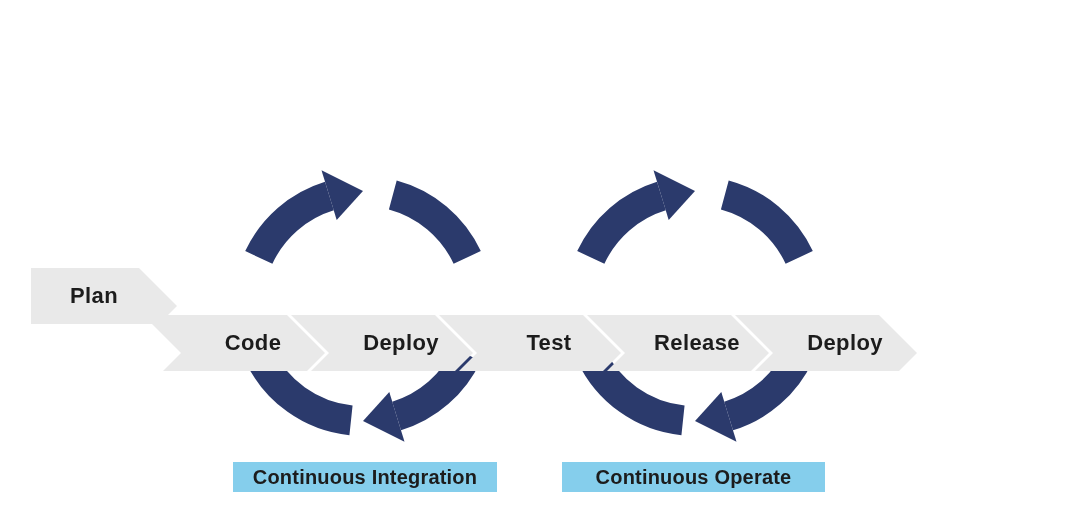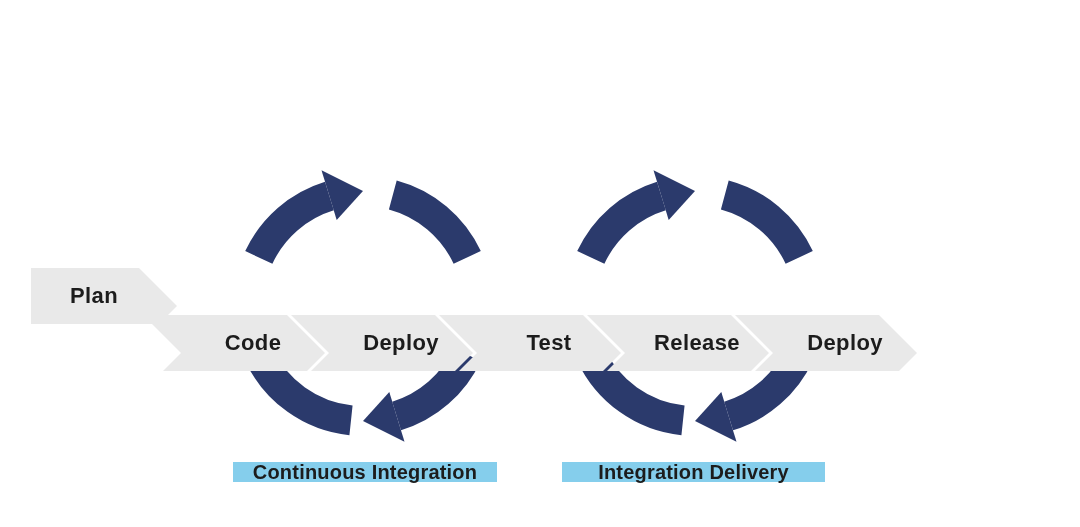--- a/index.html
+++ b/index.html
@@ -65,21 +65,21 @@
   .stage.chev{
     width:182px;
     margin-left:-34px;
     padding-left:38px;
     clip-path:polygon(0 0,144px 0,182px 38px,144px 76px,0 76px,38px 38px);
     margin-top:47px;
   }
   .loop-label{
     position:absolute;
     top:462px;
-    height:20px;
+    height:30px;
     background:var(--label-blue);
     color:var(--text-dark);
     font-size:20px;
     font-weight:bold;
     display:flex;
     align-items:center;
     justify-content:center;
     letter-spacing:.2px;
     z-index:3;
   }
@@ -117,15 +117,15 @@
   <div class="pipeline">
     <div class="stage first">Plan</div>
     <div class="stage chev">Code</div>
     <div class="stage chev">Deploy</div>
     <div class="stage chev">Test</div>
     <div class="stage chev">Release</div>
     <div class="stage chev">Deploy</div>
   </div>
 
   <div class="loop-label ci">Continuous Integration</div>
-  <div class="loop-label cd">Integration Delivery</div>
+  <div class="loop-label cd">Continuous Operate</div>
 
 </div>
 
 </body></html>

